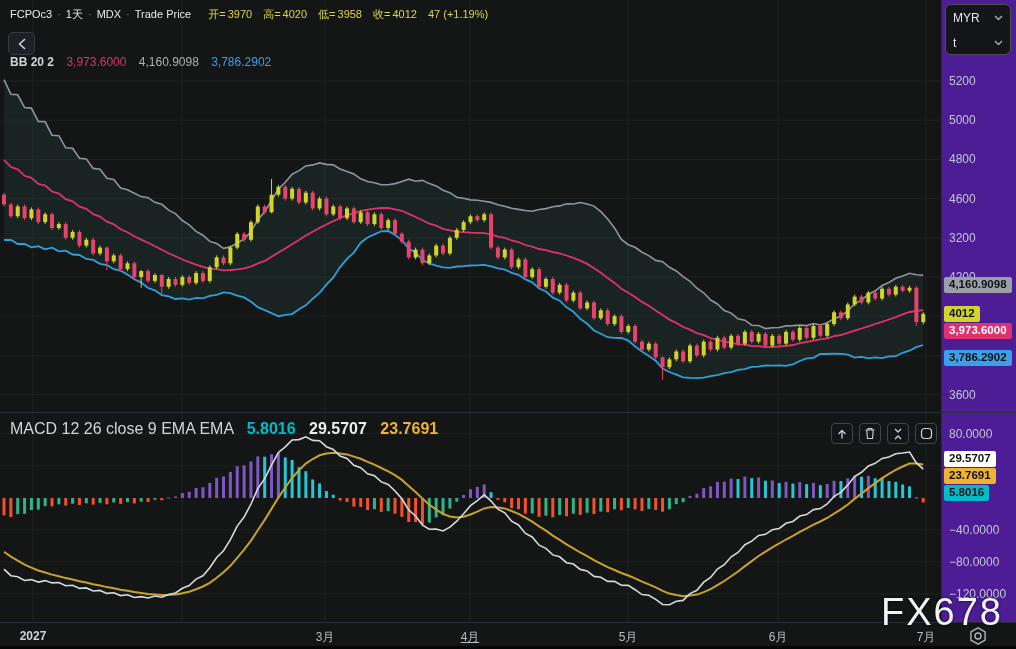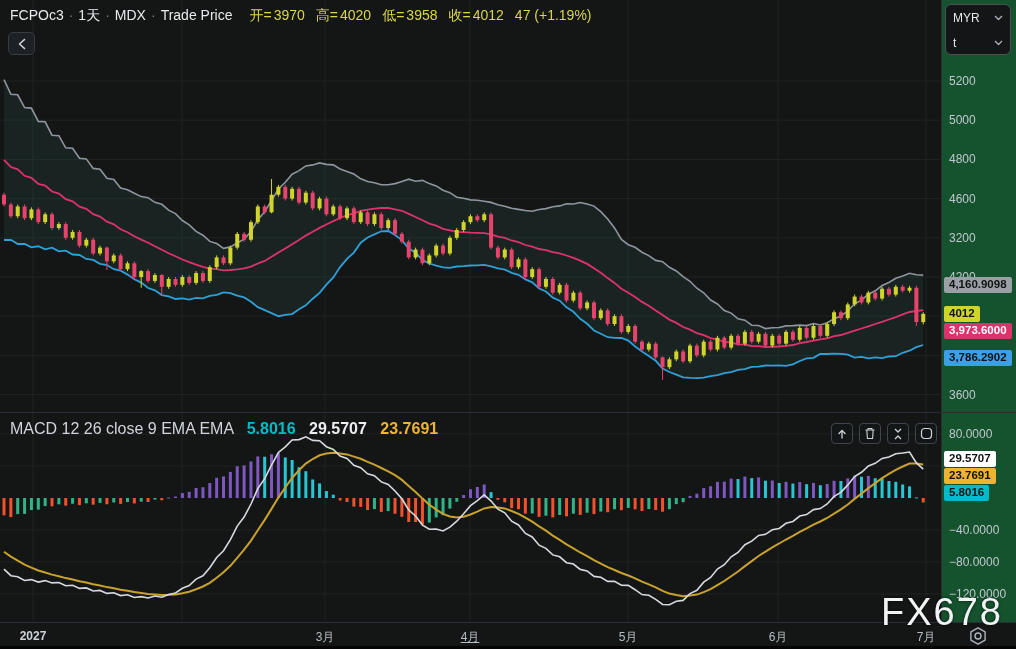--- a/index.html
+++ b/index.html
@@ -7,40 +7,40 @@
   #stage {
     position:relative; width:1016px; height:649px; overflow:hidden;
     background:#131615;
     font-family:"Liberation Sans","DejaVu Sans",sans-serif;
     -webkit-font-smoothing:antialiased;
   }
   .abs { position:absolute; }
   #chart-svg { position:absolute; left:0; top:0; z-index:1; }
 
   
-  #symbol-row { left:10px; top:7px; z-index:6; font-size:14px; color:#e8eaed; white-space:nowrap; }
+  #symbol-row { left:10px; top:7px; z-index:6; font-size:11px; color:#e8eaed; white-space:nowrap; }
   #symbol-row .dot { color:#787b86; margin:0 5px; }
   #symbol-row .ohlc { color:#d9d64a; margin-left:10px; }
   #symbol-row .ohlc span { margin-right:2px; }
   #symbol-row .pair { margin-left:7px; }
   #back-button {
     left:8px; top:32px; width:27px; height:23px; z-index:6;
     background:#1d2126; border:1px solid #363b44; border-radius:5px;
     display:flex; align-items:center; justify-content:center; cursor:pointer;
   }
   #bb-row { left:10px; top:55px; z-index:6; font-size:12px; color:#d1d4dc; white-space:nowrap; }
   #bb-row b { font-weight:700; }
   #bb-row .v { margin-left:9px; }
   #macd-row { left:10px; top:420px; z-index:6; font-size:16px; color:#d1d4dc; white-space:nowrap; }
   #macd-row .v { margin-left:9px; font-weight:700; }
 
   
   #price-scale-panel {
     left:941px; top:0; width:75px; height:622px; z-index:2;
-    background:#14532d; border-left:1px solid #2a2e36;
+    background:#4c1d95; border-left:1px solid #2a2e36;
   }
   .tick-label { position:absolute; left:7px; font-size:12px; color:#c3c7cf; transform:translateY(-50%); white-space:nowrap; }
   .badge {
     position:absolute; left:2px; z-index:4; font-size:11.5px; line-height:15px; height:16px;
     padding:0 5px; border-radius:2px; white-space:nowrap;
   }
   
   #currency-widget {
     left:945px; top:4px; width:66px; height:51px; z-index:7;
     border:1px solid #4a4f58; border-radius:6px; background:#131516;
@@ -513,20 +513,26 @@
   <div id="symbol-row" class="abs">
     <span>FCPOc3</span><span class="dot">·</span><span>1天</span><span class="dot">·</span><span>MDX</span><span class="dot">·</span><span>Trade Price</span><span class="ohlc"><span class="pair"><span>开=</span><span>3970</span></span><span class="pair"><span>高=</span><span>4020</span></span><span class="pair"><span>低=</span><span>3958</span></span><span class="pair"><span>收=</span><span>4012</span></span><span class="pair">47 (+1.19%)</span></span>
   </div>
 
   <div id="back-button" class="abs">
     <svg width="10" height="12" viewBox="0 0 10 12">
       <polyline points="7.5,1.5 2.5,6 7.5,10.5" fill="none" stroke="#d2d6dd" stroke-width="1.6" stroke-linecap="round" stroke-linejoin="round"></polyline>
     </svg>
   </div>
 
+  <div id="bb-row" class="abs">
+    <b>BB 20 2</b>
+    <span class="v" style="color:#df316b">3,973.6000</span>
+    <span class="v" style="color:#aeb2ba;font-weight:400">4,160.9098</span>
+    <span class="v" style="color:#3ba0e8;font-weight:400">3,786.2902</span>
+  </div>
 
   <div id="macd-row" class="abs">
     <span>MACD 12 26 close 9 EMA EMA</span>
     <span class="v" style="color:#00bcc9">5.8016</span>
     <span class="v" style="color:#eceef1">29.5707</span>
     <span class="v" style="color:#efb231">23.7691</span>
   </div>
 
   <div id="pane-buttons" class="abs">
     <div class="pane-btn">

